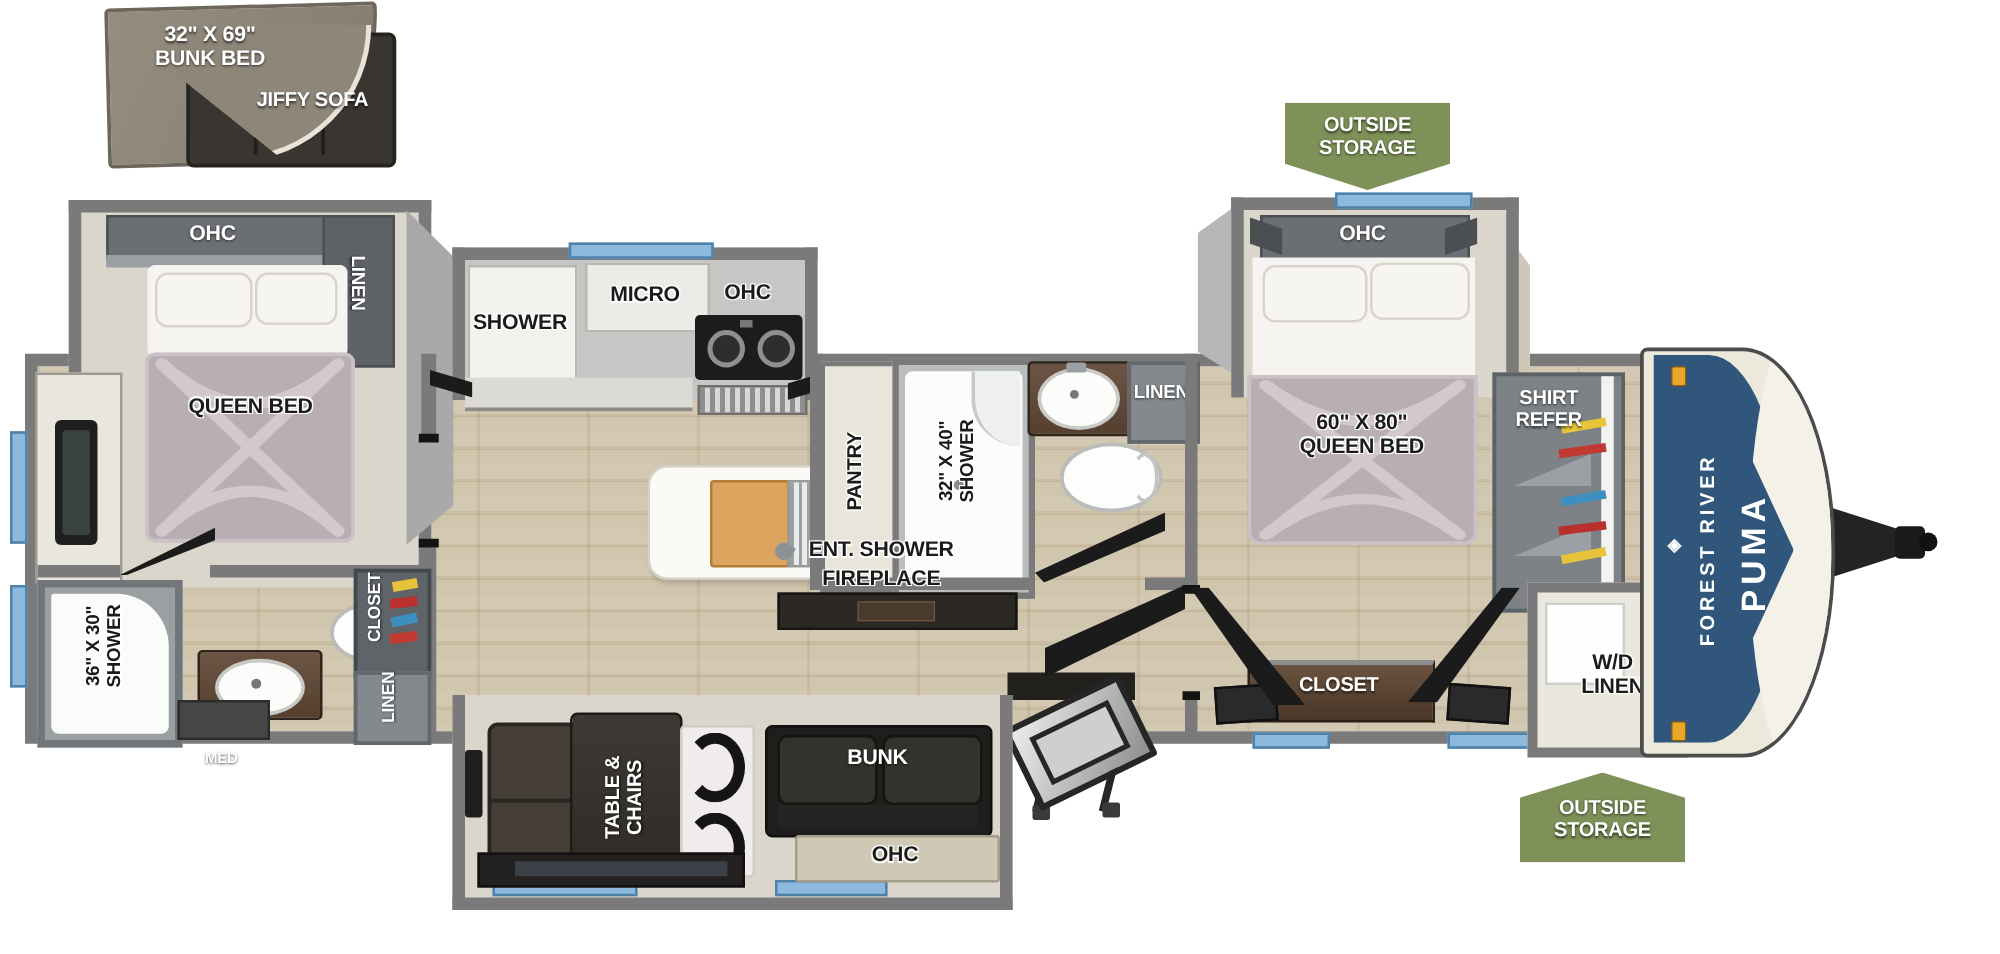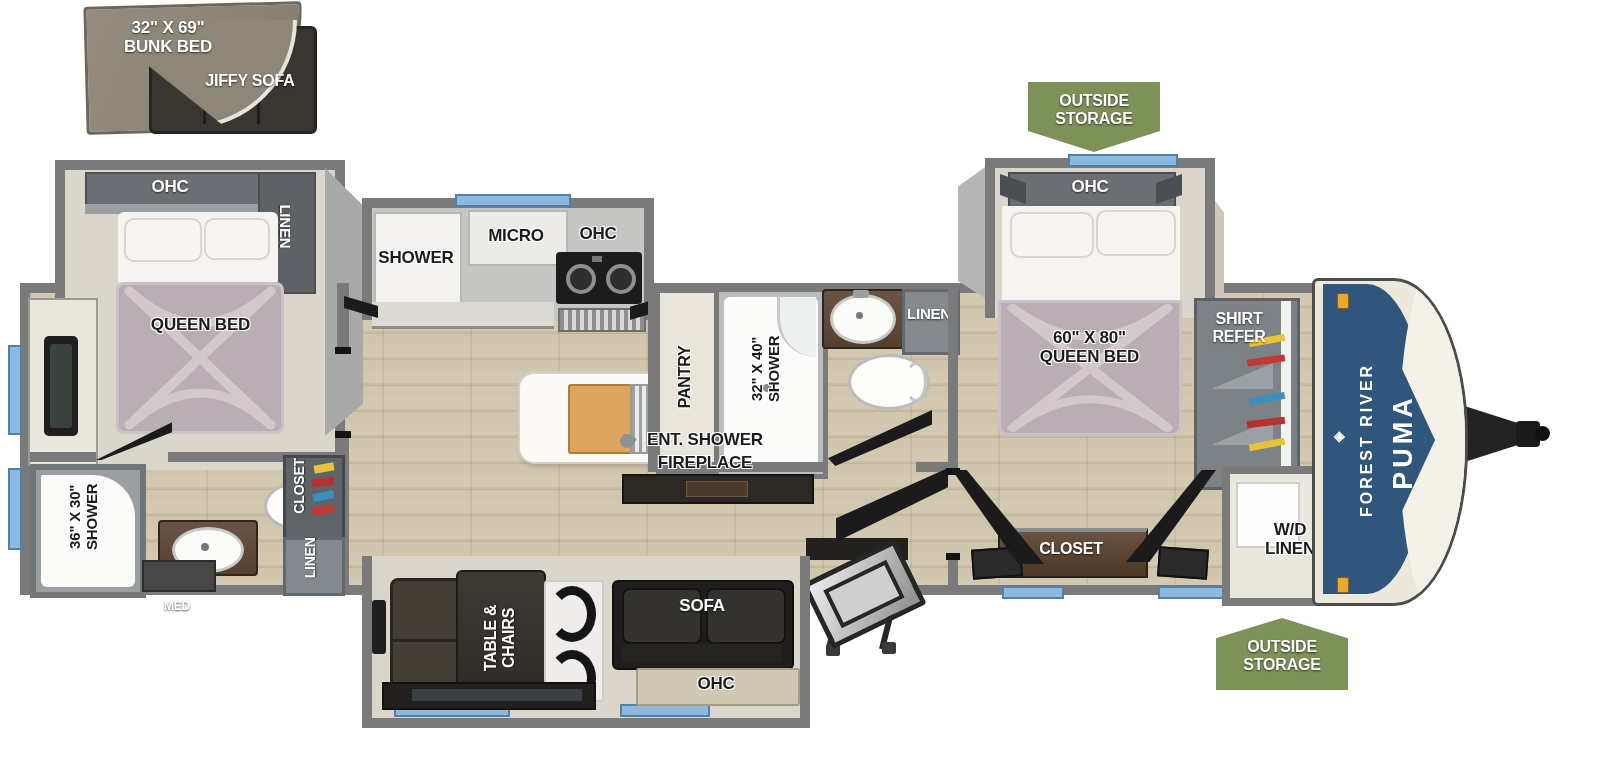--- a/index.html
+++ b/index.html
@@ -271,21 +271,21 @@
   <div class="chair" style="left:548px;top:650px;"></div>
   <div class="abs" style="left:382px;top:682px;width:210px;height:24px;background:#23211f;border:2px solid #121110;">
     <div class="abs" style="left:28px;top:5px;width:170px;height:12px;background:#3b4046;"></div>
   </div>
 
   <div class="abs" style="left:612px;top:580px;width:178px;height:86px;background:#1f1e1c;border:2px solid #101010;border-radius:6px;">
     <div class="abs" style="left:8px;top:6px;width:76px;height:52px;background:#34322e;border:2px solid #15140f;border-radius:8px;"></div>
     <div class="abs" style="left:92px;top:6px;width:76px;height:52px;background:#34322e;border:2px solid #15140f;border-radius:8px;"></div>
     <div class="abs" style="left:8px;top:62px;width:160px;height:18px;background:#262422;border-radius:3px;"></div>
   </div>
-  <div class="lbl light" style="left:660px;top:596px;width:84px;font-size:17px;">SOFA</div>
+  <div class="lbl light" style="left:660px;top:596px;width:84px;font-size:17px;">BUNK</div>
   <div class="abs" style="left:636px;top:668px;width:160px;height:34px;background:#cfc8b5;border:2px solid #a49c89;border-radius:3px;"></div>
   <div class="lbl dark" style="left:676px;top:674px;width:80px;font-size:17px;">OHC</div>
 
   <div class="badge" style="left:1028px;top:82px;width:132px;height:70px;clip-path:polygon(0 0,100% 0,100% 70%,50% 100%,0 70%);"></div>
   <div class="lbl light" style="left:1036px;top:92px;width:116px;font-size:16px;">OUTSIDE
 STORAGE</div>
   <div class="badge" style="left:1216px;top:618px;width:132px;height:72px;clip-path:polygon(50% 0,100% 28%,100% 100%,0 100%,0 28%);"></div>
   <div class="lbl light" style="left:1224px;top:638px;width:116px;font-size:16px;">OUTSIDE
 STORAGE</div>
 

